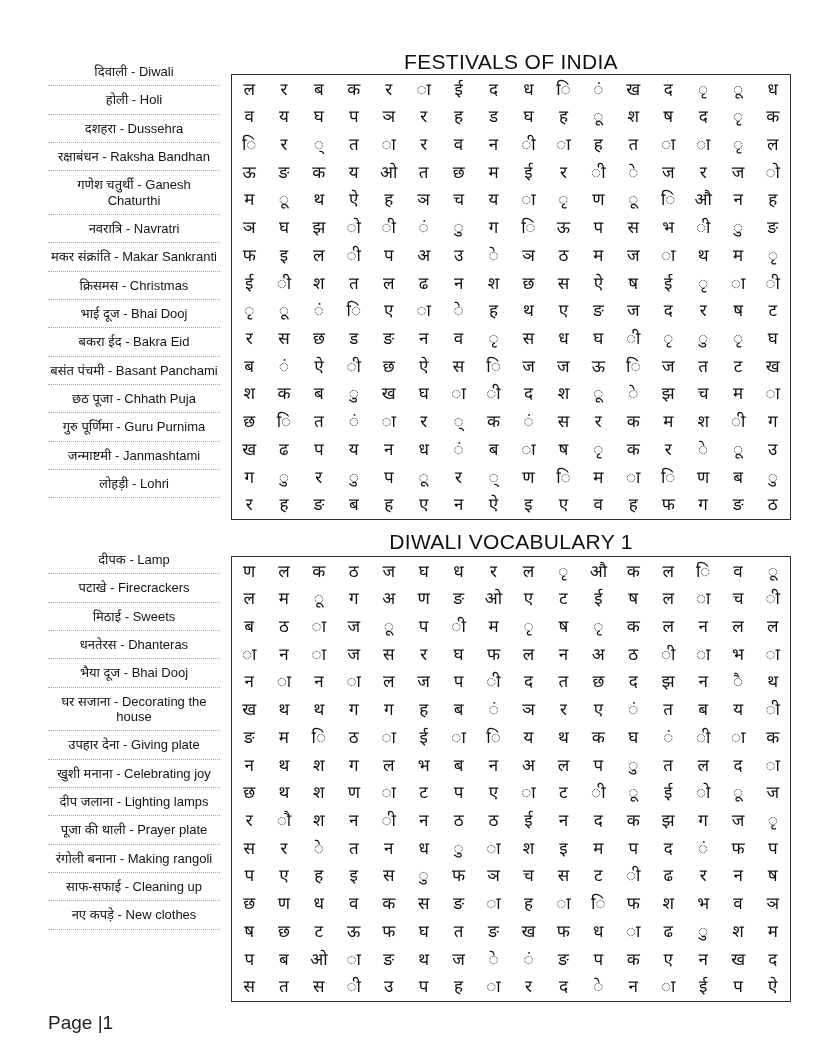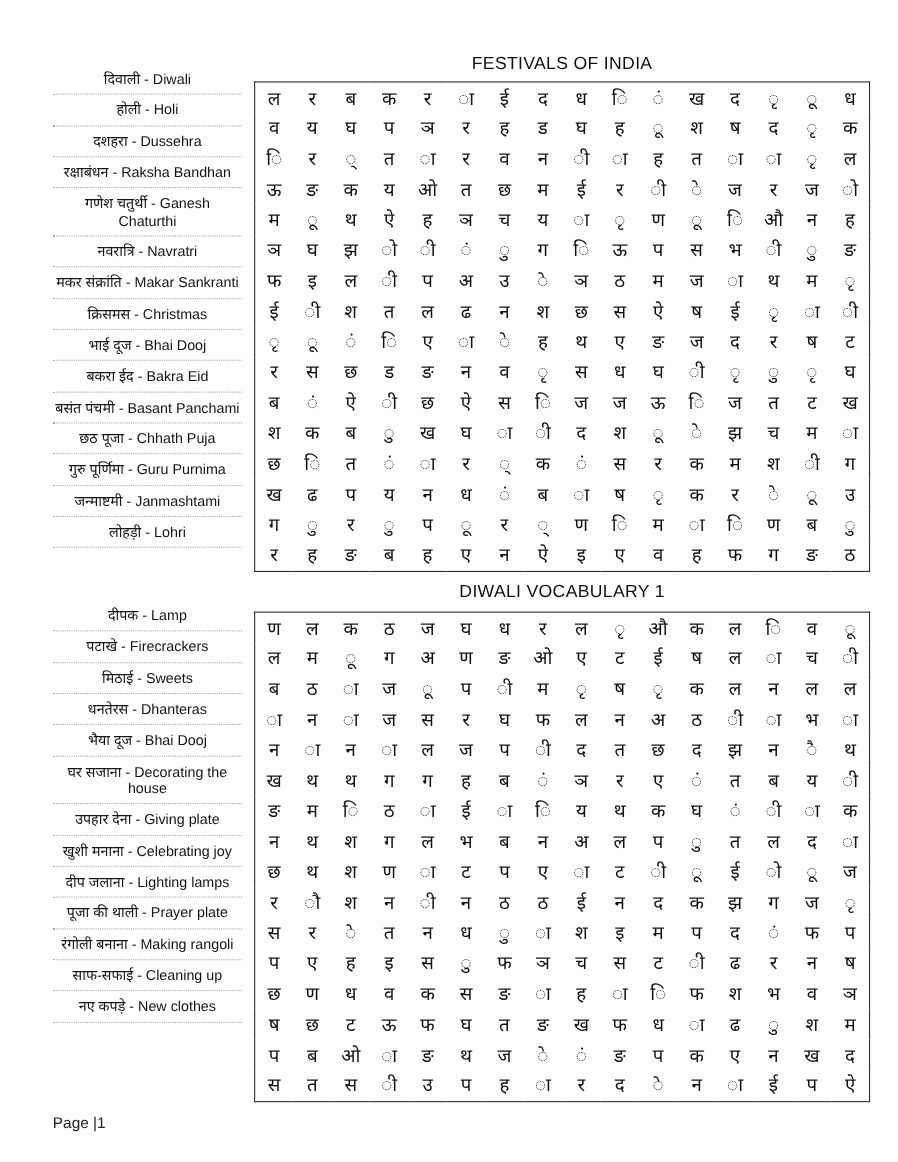--- a/index.html
+++ b/index.html
@@ -31,21 +31,21 @@
     color:#141414;
   }
 
   
   .puzzle-title {
     position:absolute;
     left:231px;
     width:560px;
     margin:0;
     text-align:center;
-    font-size:16px;
+    font-size:21px;
     font-weight:400;
     color:#111;
     letter-spacing:0.3px;
   }
   .title-1 { top:50px; }
   .title-2 { top:530px; }
 
   
   table.grid {
     position:absolute;
@@ -66,21 +66,21 @@
     line-height:1;
     padding:0;
     color:#101010;
     font-family:"Liberation Sans","DejaVu Sans",sans-serif;
   }
 
   
   .footer-left {
     position:absolute;
     left:48px; top:1012px;
-    font-size:14px; color:#222;
+    font-size:19px; color:#222;
   }
   .footer-right {
     position:absolute;
     right:26px; top:1072px;
     font-size:11px; color:#222;
     text-align:center;
   }
 </style>
 </head>
 <body>

